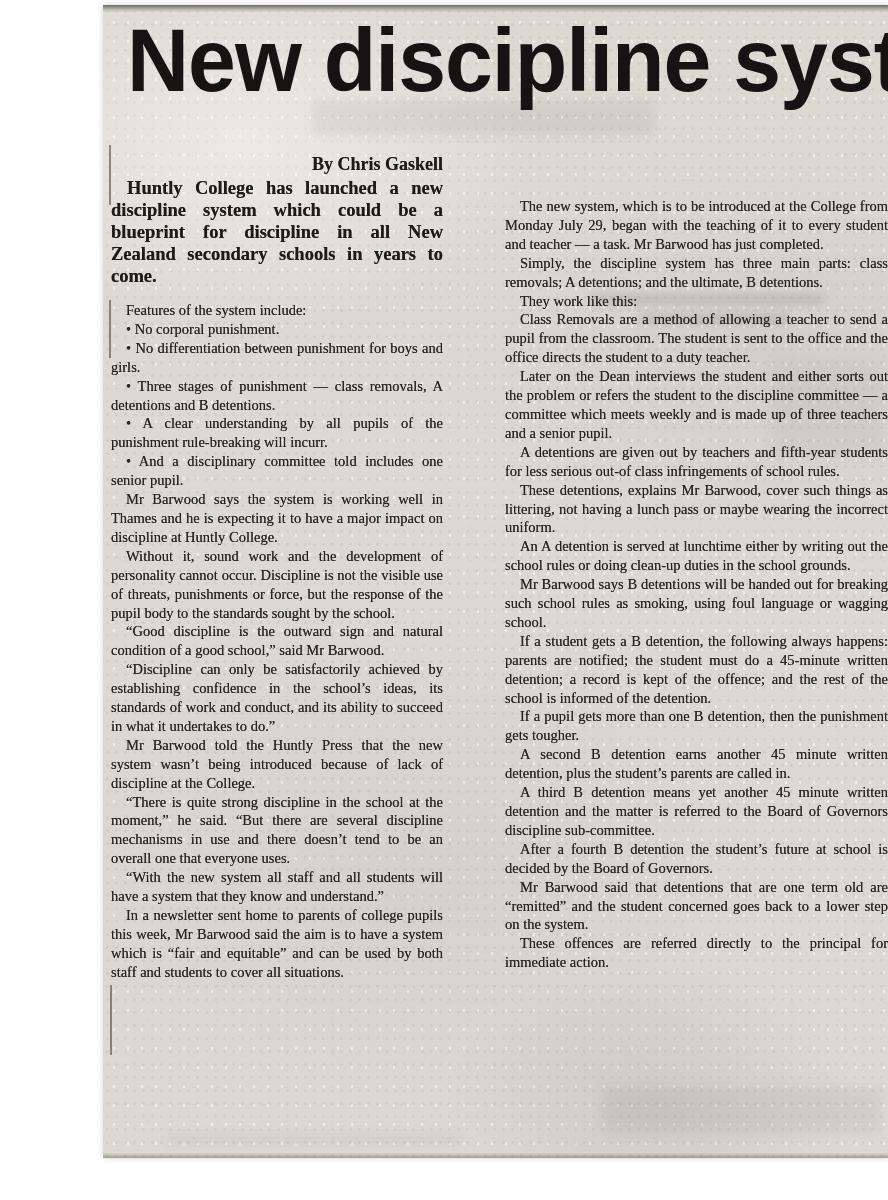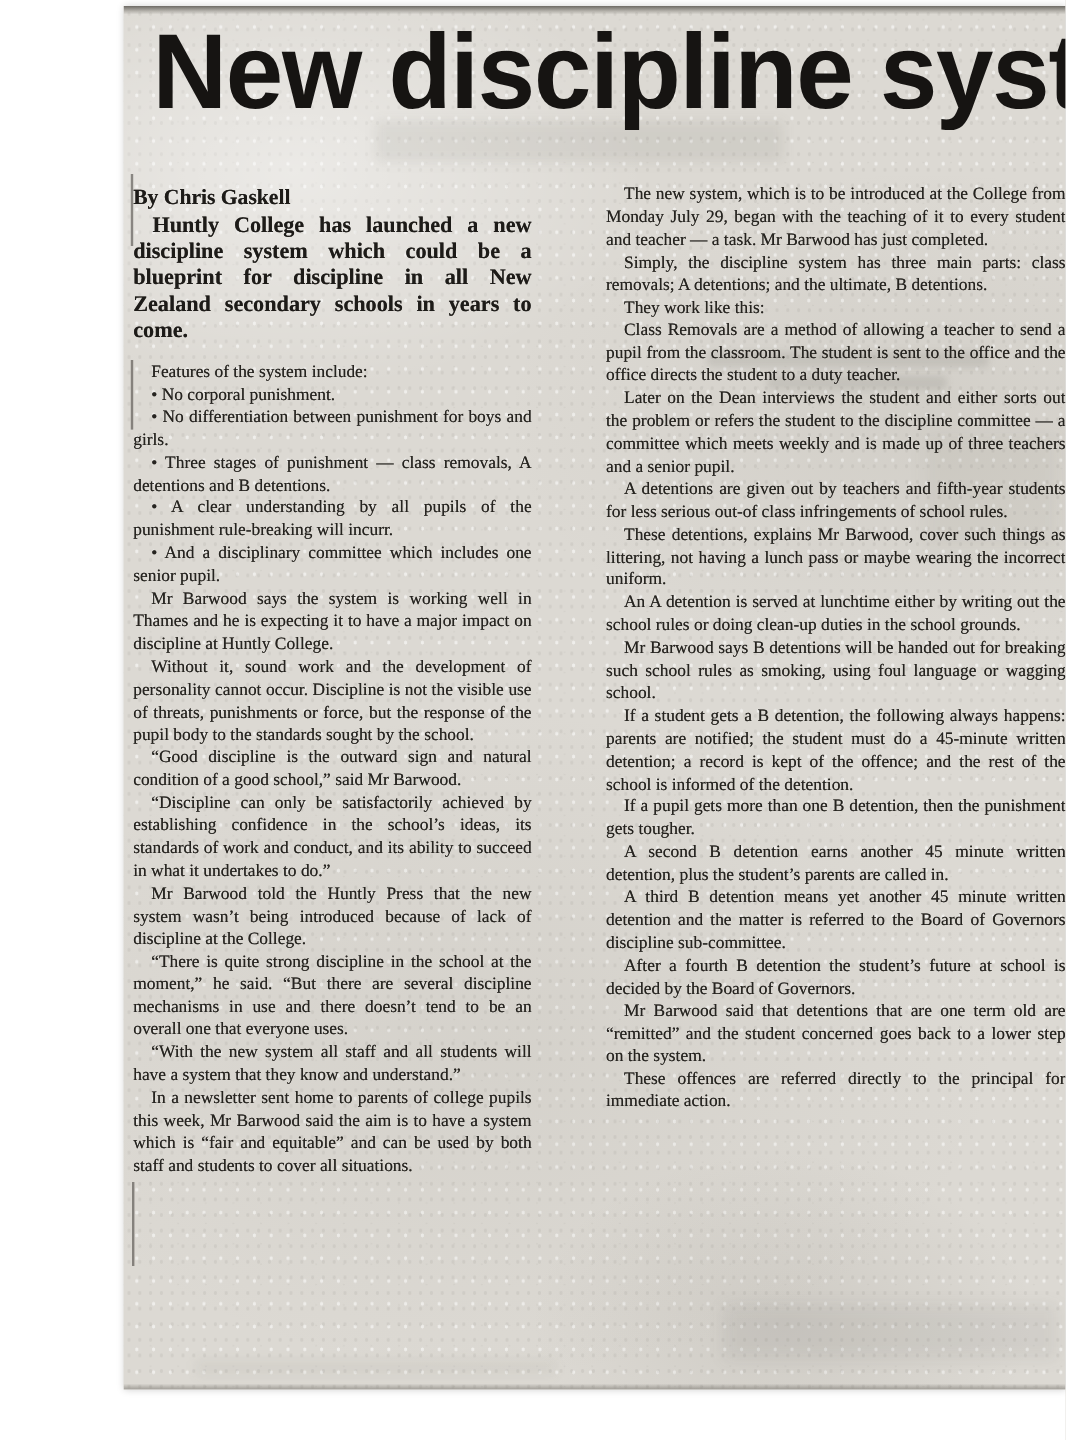--- a/index.html
+++ b/index.html
@@ -56,23 +56,23 @@
     transform-origin:left top;
   }
   
   .col{
     position:absolute;
     top:148px;
     color:#262420;
     text-shadow:0 0 0.4px rgba(35,32,28,0.75);
   }
   .col-left{ left:8px;  width:332px; }
-  .col-right{ left:402px; width:383px; }
+  .col-right{ left:402px; width:383px;margin-top:44px; }
   .byline{
-    text-align:left;
+    text-align:right;
     font-weight:bold;
     font-size:18px;
     line-height:22px;
     margin:0 0 2px 0;
     color:#1d1b18;
   }
   .lead{
     font-weight:bold;
     font-size:18.5px;
     line-height:22px;
@@ -118,21 +118,21 @@
   <h1 class="headline">New discipline system</h1>
 
   <div class="col col-left">
     <div class="byline">By Chris Gaskell</div>
     <div class="lead">Huntly College has launched a new discipline system which could be a blueprint for discipline in all New Zealand secondary schools in years to come.</div>
     <p class="body-p">Features of the system include:</p>
     <p class="body-p">• No corporal punishment.</p>
     <p class="body-p">• No differentiation between punishment for boys and girls.</p>
     <p class="body-p">• Three stages of punishment — class removals, A detentions and B detentions.</p>
     <p class="body-p">• A clear understanding by all pupils of the punishment rule-breaking will incurr.</p>
-    <p class="body-p">• And a disciplinary committee which includes one senior pupil.</p>
+    <p class="body-p">• And a disciplinary committee told includes one senior pupil.</p>
     <p class="body-p">Mr Barwood says the system is working well in Thames and he is expecting it to have a major impact on discipline at Huntly College.</p>
     <p class="body-p">Without it, sound work and the development of personality cannot occur. Discipline is not the visible use of threats, punishments or force, but the response of the pupil body to the standards sought by the school.</p>
     <p class="body-p">“Good discipline is the outward sign and natural condition of a good school,” said Mr Barwood.</p>
     <p class="body-p">“Discipline can only be satisfactorily achieved by establishing confidence in the school’s ideas, its standards of work and conduct, and its ability to succeed in what it undertakes to do.”</p>
     <p class="body-p">Mr Barwood told the Huntly Press that the new system wasn’t being introduced because of lack of discipline at the College.</p>
     <p class="body-p">“There is quite strong discipline in the school at the moment,” he said. “But there are several discipline mechanisms in use and there doesn’t tend to be an overall one that everyone uses.</p>
     <p class="body-p">“With the new system all staff and all students will have a system that they know and understand.”</p>
     <p class="body-p">In a newsletter sent home to parents of college pupils this week, Mr Barwood said the aim is to have a system which is “fair and equitable” and can be used by both staff and students to cover all situations.</p>
   </div>
 

